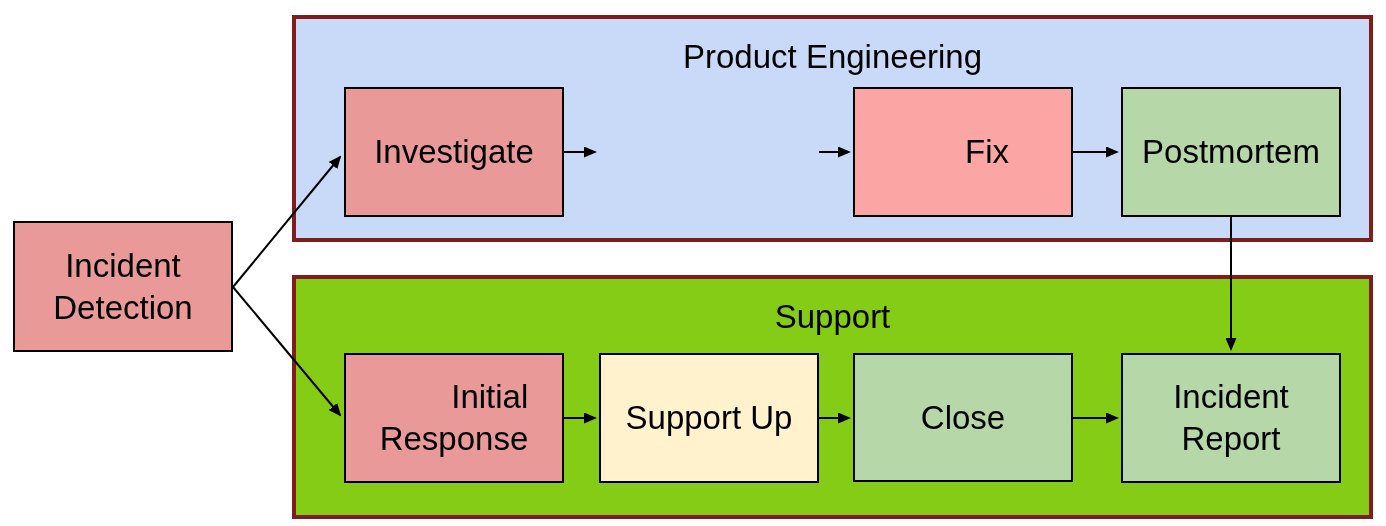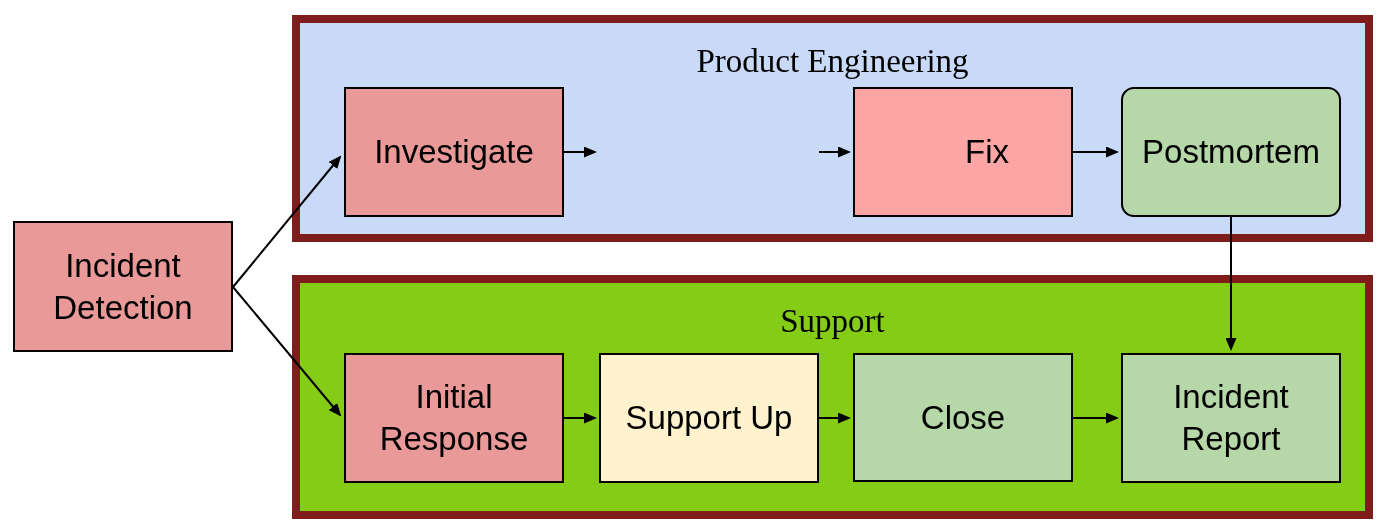--- a/index.html
+++ b/index.html
@@ -13,23 +13,22 @@
     overflow: hidden;
   }
   .arrows {
     position: absolute;
     left: 0; top: 0;
     width: 1386px; height: 526px;
     pointer-events: none;
   }
   .lane {
     position: absolute;
-    border: 8px solid #7f1d1d;
+    border: 4px solid #7f1d1d;
     box-sizing: border-box;
-    font-family: Liberation Serif, serif;
   }
   .lane-title {
     display: block;
     text-align: center;
     padding-top: 20px;
     font-size: 33px;
     line-height: 1.1;
     white-space: nowrap;
   }
   .node {
@@ -46,21 +45,21 @@
   .node span { white-space: pre-line; }
 
   
   #lane-pe   { left: 292px; top: 15px;  width: 1081px; height: 227px; }
   #lane-sup  { left: 292px; top: 275px; width: 1081px; height: 244px; }
   #n-start   { left: 13px;   top: 221px; width: 220px; height: 131px; }
   #n-investigate { left: 344px;  top: 87px;  width: 220px; height: 130px; }
   #n-mitigate    { left: 599px;  top: 87px;  width: 220px; height: 130px; }
   #n-fix         { left: 853px;  top: 87px;  width: 220px; height: 130px; }
   #n-postmortem  { left: 1121px; top: 87px;  width: 220px; height: 130px; }
-  #n-initial     { left: 344px;  top: 353px; width: 220px; height: 130px; }
+  #n-initial     { left: 344px;  top: 353px; width: 220px; height: 130px; text-align: right; }
   #n-followup    { left: 599px;  top: 353px; width: 220px; height: 130px; }
   #n-close       { left: 853px;  top: 353px; width: 220px; height: 129px; }
   #n-report      { left: 1121px; top: 353px; width: 220px; height: 130px; }
 </style>
 </head>
 <body>
 
 <div class="canvas">
 
   <div class="lane" id="lane-pe" style="background-color: rgb(201, 218, 248);">
@@ -97,21 +96,21 @@
 
   <div class="node" id="n-investigate" style="background-color: rgb(234, 153, 153); text-align: right;">
     <span>Investigate</span>
   </div>
 
 
   <div class="node" id="n-fix" style="background-color: #fca5a5; padding-left: 48px;">
     <span>Fix</span>
   </div>
 
-  <div class="node" id="n-postmortem" style="background-color: rgb(182, 215, 168); border-radius: 13px;">
+  <div class="node" id="n-postmortem" style="background-color: rgb(182, 215, 168);">
     <span>Postmortem</span>
   </div>
 
   <div class="node" id="n-initial" style="background-color: rgb(234, 153, 153);">
     <span>Initial
 Response</span>
   </div>
 
   <div class="node" id="n-followup" style="background-color: rgb(255, 242, 204);">
     <span>Support Up</span>

